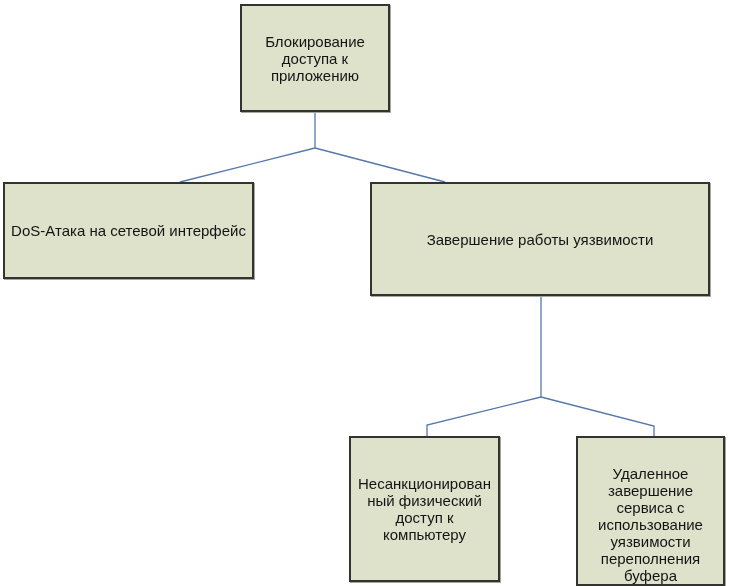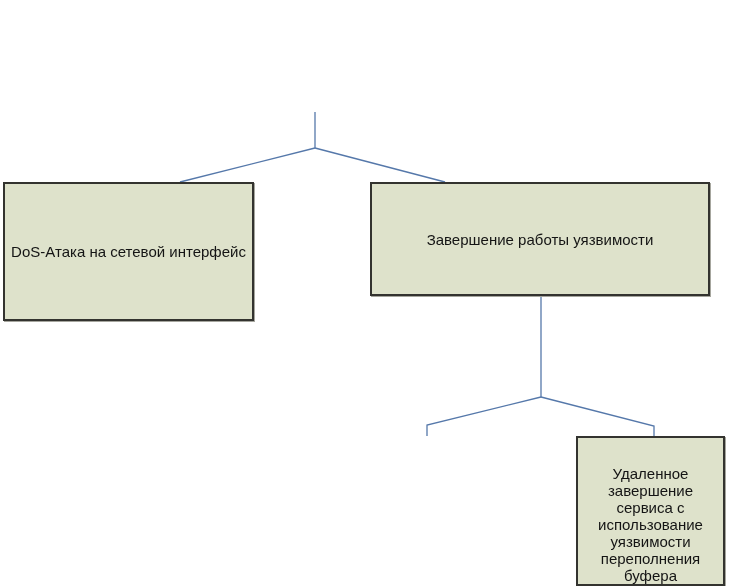--- a/index.html
+++ b/index.html
@@ -48,46 +48,52 @@
     font-size: 15px;
     line-height: 17px;
   }
   .node .label {
     display: block;
     width: 100%;
     overflow-wrap: break-word;
     word-wrap: break-word;
   }
   .node-root       { left: 240px; top: 4px;   width: 150px; height: 108px; padding: 0 5px; }
-  .node-dos        { left: 3px;   top: 182px; width: 251px; height: 139px; padding: 0 6px; justify-content: center; }
+  .node-dos        { left: 3px;   top: 182px; width: 251px; height: 97px; padding: 0 6px; justify-content: center; }
   .node-shutdown   { left: 370px; top: 182px; width: 340px; height: 114px; padding: 0 6px; }
   .node-physical   { left: 349px; top: 436px; width: 151px; height: 146px; padding: 0 7px; }
   .node-remote     { left: 576px; top: 436px; width: 149px; height: 150px; padding: 0 5px; align-items: flex-end; }
 </style>
 </head>
 <body>
 
 <div class="canvas">
 
   <svg class="connectors" viewBox="0 0 730 586" xmlns="http://www.w3.org/2000/svg">
     <polyline points="315,112 315,148"></polyline>
     <polyline points="315,148 180,182"></polyline>
     <polyline points="315,148 445,182"></polyline>
     <polyline points="541,296 541,397"></polyline>
     <polyline points="541,397 427,425 427,436"></polyline>
     <polyline points="541,397 654,426 654,436"></polyline>
   </svg>
 
+  <div class="node node-root">
+    <span class="label">Блокирование доступа к приложению</span>
+  </div>
 
   <div class="node node-dos">
     <span class="label">DoS-Атака на сетевой интерфейс</span>
   </div>
 
   <div class="node node-shutdown">
     <span class="label">Завершение работы уязвимости</span>
   </div>
 
+  <div class="node node-physical">
+    <span class="label">Несанкционированный физический доступ к компьютеру</span>
+  </div>
 
   <div class="node node-remote">
     <span class="label">Удаленное завершение сервиса с использование уязвимости переполнения буфера</span>
   </div>
 
 </div>
 
 </body></html>

